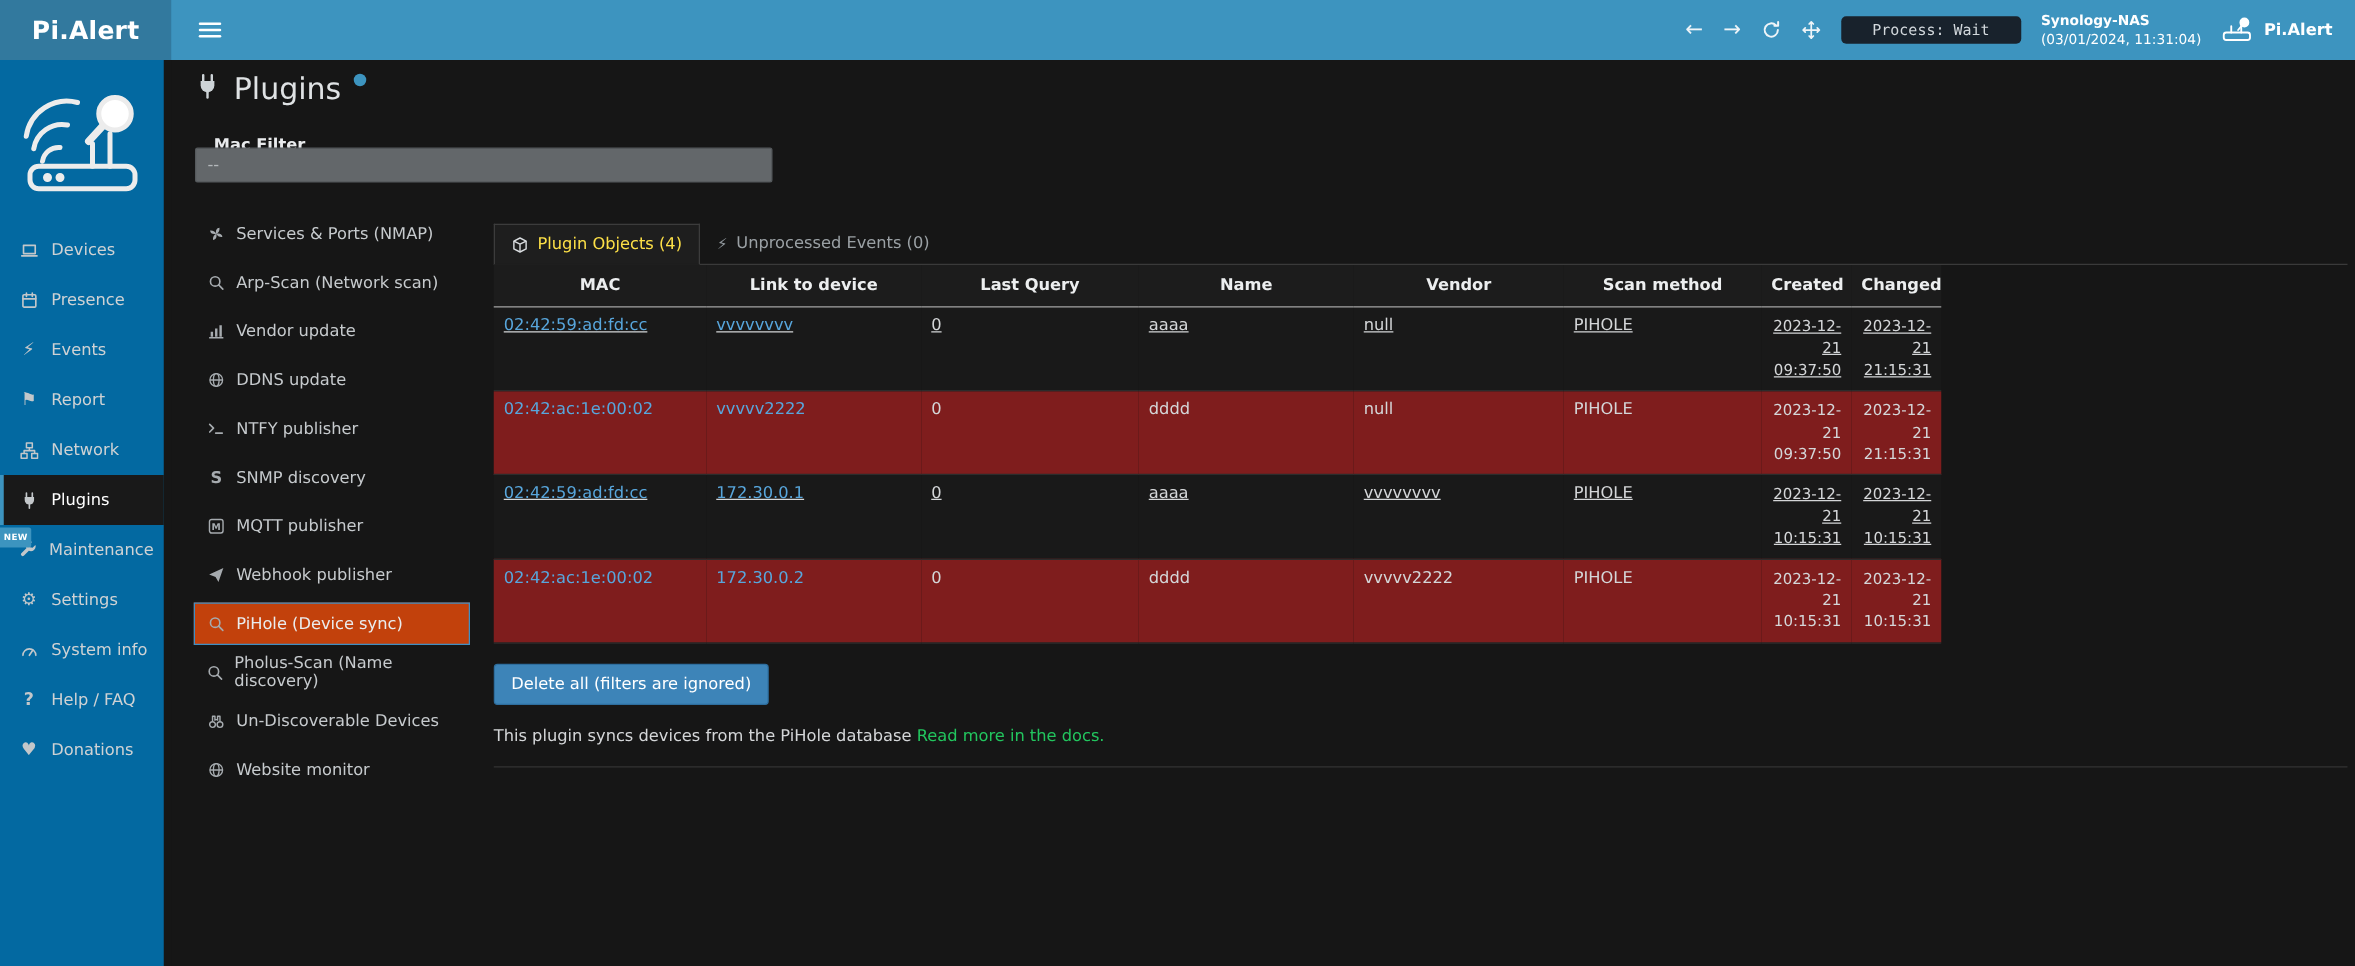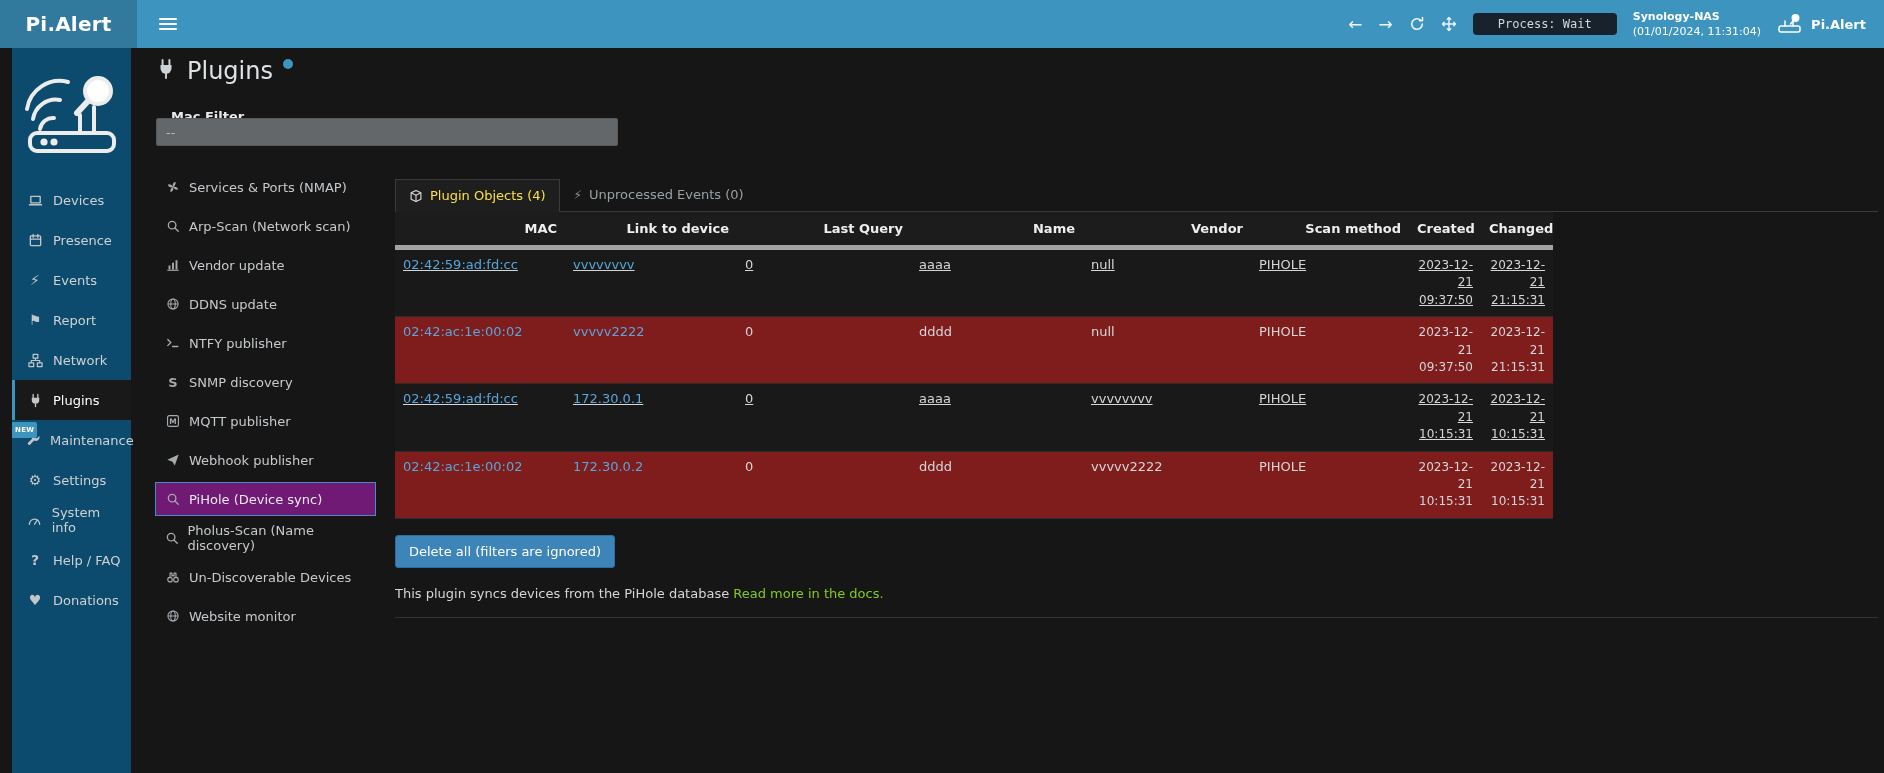--- a/index.html
+++ b/index.html
@@ -14,62 +14,62 @@
   .hamburger span { display:block; width:18px; height:2px; background:#fff; border-radius:1px; }
   .top-right { margin-left:auto; display:flex; align-items:center; gap:16px; }
   .nav-ic { color:#eef4f8; font-size:17px; line-height:1; cursor:pointer; display:flex; align-items:center; }
   .proc-badge { font-family:"DejaVu Sans Mono","Liberation Mono",monospace; background:#18222c; color:#d2d8dc; font-size:12px; padding:4px 25px; border-radius:4px; white-space:nowrap; }
   .host-block { color:#fff; font-size:11px; line-height:1.4; }
   .host-name { font-weight:700; }
   .app-cluster { display:flex; align-items:center; gap:8px; color:#fff; }
   .app-label { font-size:13px; font-weight:700; }
 
   
-  .sidebar { position:absolute; top:48px; left:0; bottom:0; width:119px; background:#0c4a6e; z-index:10;margin-left:12px; }
+  .sidebar { position:absolute; top:48px; left:0; bottom:0; width:131px; background:#0369a1; z-index:10; }
   .logo-wrap { height:132px; display:flex; align-items:center; justify-content:center; }
   .side-item { height:40px; display:flex; align-items:center; gap:9px; padding:0 8px 0 14px; color:#cfd2d4; font-size:13px; cursor:pointer; }
   .side-item .ic { width:18px; display:flex; justify-content:center; color:#c3c7ca; }
   .side-item.active { background:#191919; color:#ffffff; border-left:3px solid #3d94bf; padding-left:11px; }
   .uic { font-size:14px; line-height:1; }
   .new-badge { position:absolute; left:0; top:374px; background:#3d94bf; color:#fff; font-size:7px; font-weight:700; padding:4px 3px; border-radius:0 2px 2px 0; letter-spacing:.3px; }
 
   
   .main { position:absolute; top:48px; left:137px; right:0; bottom:0; background:#161616; overflow:hidden; }
   .page-head { position:absolute; left:18px; top:10px; display:flex; align-items:flex-start; gap:10px; color:#dfe2e4; }
   .page-head h1 { font-size:24px; font-weight:400; line-height:1.1; }
   .title-badge { width:10px; height:10px; border-radius:50%; background:#3d94bf; margin-top:1px; display:inline-block; }
   .filter-label { position:absolute; left:34px; top:49px; font-size:13px; font-weight:700; color:#e8eaec;margin-top:12px; }
   .filter-input { position:absolute; left:19px; top:70px; width:462px; height:28px; background:#63676a; border:1px solid #55595c; border-radius:2px; color:#b4b8bb; padding:0 9px; font-size:13px; font-family:inherit; }
 
   
   .plugin-nav { position:absolute; left:18px; top:122px; width:221px; }
   .pitem { height:34px; margin-bottom:5px; display:flex; align-items:center; gap:8px; padding:0 9px; color:#c6cacd; font-size:13px; cursor:pointer; border:1px solid transparent; }
   .pitem .ic { width:16px; display:flex; justify-content:center; color:#a6abaf; }
-  .pitem.active { border-color:#3f8fc4; background:#701a75; color:#eaecee; }
+  .pitem.active { border-color:#3f8fc4; background:#c2410c; color:#eaecee; }
 
   
   .panel { position:absolute; left:258px; top:130px; right:6px; }
   .tabbar { display:flex; align-items:flex-end; border-bottom:1px solid #3a3a3a; }
   .tab { display:flex; gap:7px; align-items:center; padding:8px 13px; font-size:13px; color:#9aa0a4; cursor:pointer; border:1px solid transparent; white-space:nowrap; }
   .tab .ic { display:flex; color:#8f969b; }
   .tab.active { background:#1e1e1e; color:#fde047; border-color:#3c3c3c; border-bottom-color:#1e1e1e; margin-bottom:-1px; }
   .tab.active .ic { color:#d8dbde; }
 
   table.objects { width:1158px; border-collapse:collapse; table-layout:fixed; }
-  .objects th { text-align:right; padding:9px 8px; font-size:13px; font-weight:700; color:#eceeef; background:#1c1c1c; border-bottom:5px solid #a3a3a3; }
+  .objects th { text-align:center; padding:9px 8px; font-size:13px; font-weight:700; color:#eceeef; background:#1c1c1c; border-bottom:1px solid #a3a3a3; }
   .objects td { padding:7px 8px; font-size:13px; color:#d4d6d8; vertical-align:top; border-bottom:1px solid #2c2c2c; }
   .objects tr.odd td { background:#191919;text-decoration:underline; }
   .objects tr.even td { background:#7f1d1d; }
   .objects a { color:#58a6dc; text-decoration:none; cursor:pointer; }
   .col-right { text-align:right; }
   td.col-right { font-size:12px; line-height:1.45; }
 
   .btn-primary { margin-top:16px; background:#3d84b8; color:#fff; border:1px solid #2e6e9e; border-radius:3px; padding:8px 13px; font-size:13px; font-family:inherit; cursor:pointer; display:inline-block; }
   .note { margin-top:18px; padding-bottom:16px; border-bottom:1px solid #333; font-size:13px; color:#d4d6d8; }
-  .note a { color:#84cc16; text-decoration:none; cursor:pointer; }
+  .note a { color:#22c55e; text-decoration:none; cursor:pointer; }
 
   svg.lic { display:block; }
 </style>
 </head>
 <body>
 
 <div class="topbar">
   <div class="brand">Pi.Alert</div>
   <div class="topnav">
     <div class="hamburger">
@@ -87,21 +87,21 @@
           </svg>
       </span>
       <span class="nav-ic">
         <svg class="lic" width="16" height="16" viewBox="0 0 16 16" fill="none" stroke="currentColor" stroke-width="1.4" stroke-linecap="round" stroke-linejoin="round">
             <path d="M8 1.5v13M1.5 8h13M8 1.5 6.3 3.2M8 1.5l1.7 1.7M8 14.5l-1.7-1.7M8 14.5l1.7-1.7M1.5 8l1.7-1.7M1.5 8l1.7 1.7M14.5 8l-1.7-1.7M14.5 8l-1.7 1.7"></path>
           </svg>
       </span>
       <span class="proc-badge">Process: Wait</span>
       <div class="host-block">
         <div class="host-name">Synology-NAS</div>
-        <div>(01/01/2024, 11:31:04)</div>
+        <div>(03/01/2024, 11:31:04)</div>
       </div>
       <div class="app-cluster">
         <span>
           <svg class="lic" width="26" height="22" viewBox="0 0 26 22" fill="none" stroke="#fff" stroke-width="1.5" stroke-linecap="round" stroke-linejoin="round">
               <rect x="2" y="13" width="21" height="6" rx="2"></rect>
               <path d="M8 13V8M16 13V5"></path>
               <circle cx="18.5" cy="5" r="3.2" fill="#fff" stroke="#fff"></circle>
               <path d="M16 8l-2.5 3"></path>
             </svg>
         </span>

